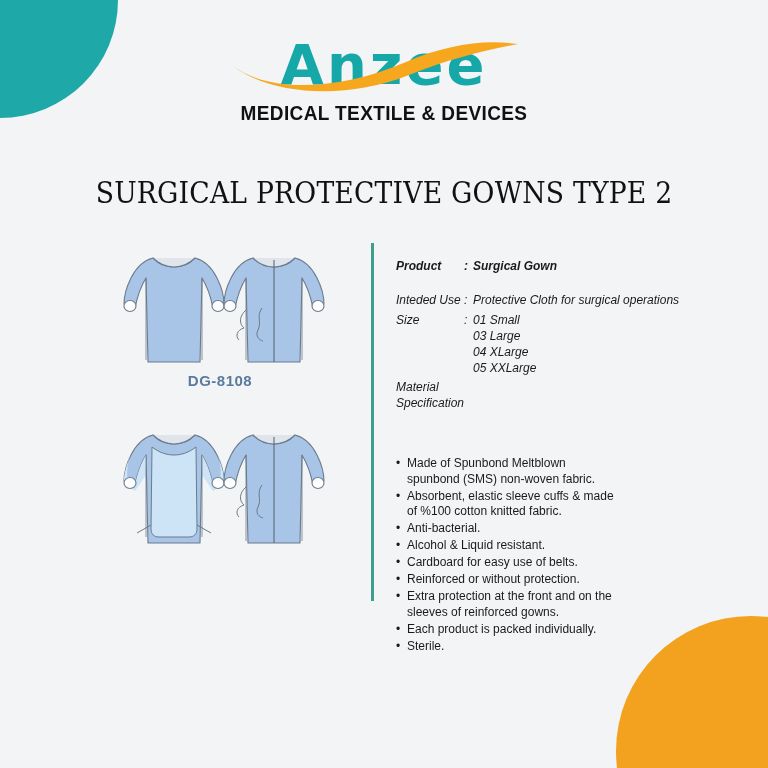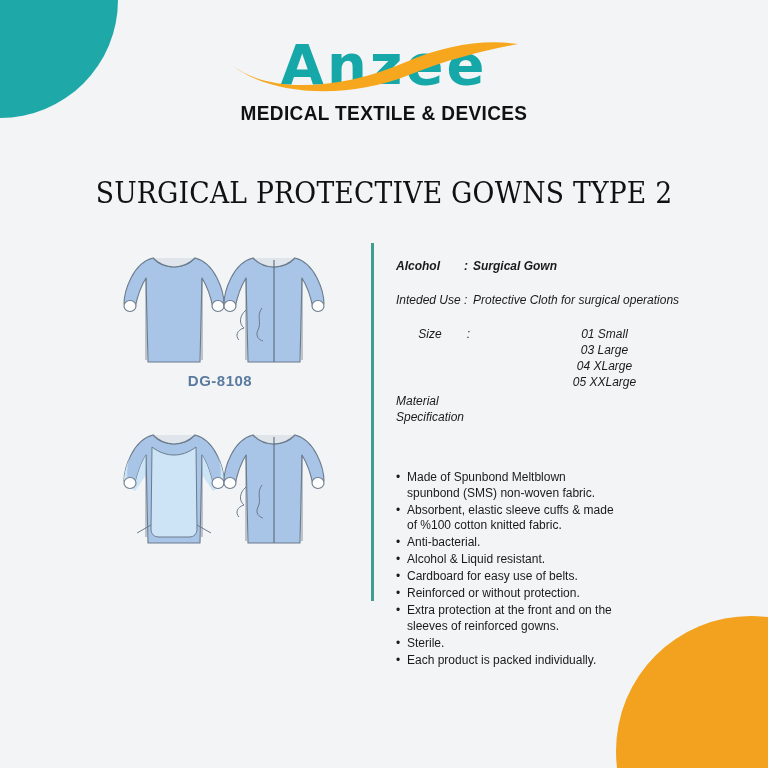--- a/index.html
+++ b/index.html
@@ -183,22 +183,21 @@
   .size-list {
     margin: 0;
     padding: 0;
     list-style: none;
   }
   .size-list li {
     font-size: 12px;
     line-height: 16px;
   }
   .spec-row.sizes {
-    margin-top: 18px;
-    text-align: center;
+    margin-top: 4px;
   }
 
   .material-block {
     display: flex;
     align-items: flex-start;
     margin-top: 3px;
     flex-direction: column;
   }
   .material-label {
     width: 77px;
@@ -315,21 +314,21 @@
             <ellipse cx="103" cy="66" rx="6" ry="5.5" fill="#ffffff"></ellipse>
           </g>
         </svg>
       </div>
 
     </div>
 
     <div class="spec">
 
       <div class="spec-row product">
-        <div class="spec-label">Alcohol</div>
+        <div class="spec-label">Product</div>
         <div class="spec-sep">:</div>
         <div class="spec-value">Surgical Gown</div>
       </div>
 
       <div class="spec-row">
         <div class="spec-label">Inteded Use</div>
         <div class="spec-sep">:</div>
         <div class="spec-value">Protective Cloth for surgical operations</div>
       </div>
 
@@ -370,24 +369,24 @@
             <span>Cardboard for easy use of belts.</span>
           </li>
           <li>
             <span>Reinforced or without protection.</span>
           </li>
           <li>
             <span>Extra protection at the front and on the</span>
             <span class="cont">sleeves of reinforced gowns.</span>
           </li>
           <li>
+            <span>Each product is packed individually.</span>
+          </li>
+          <li>
             <span>Sterile.</span>
-          </li>
-          <li>
-            <span>Each product is packed individually.</span>
           </li>
         </ul>
       </div>
 
     </div>
 
   </div>
 </div>
 
 </body></html>

